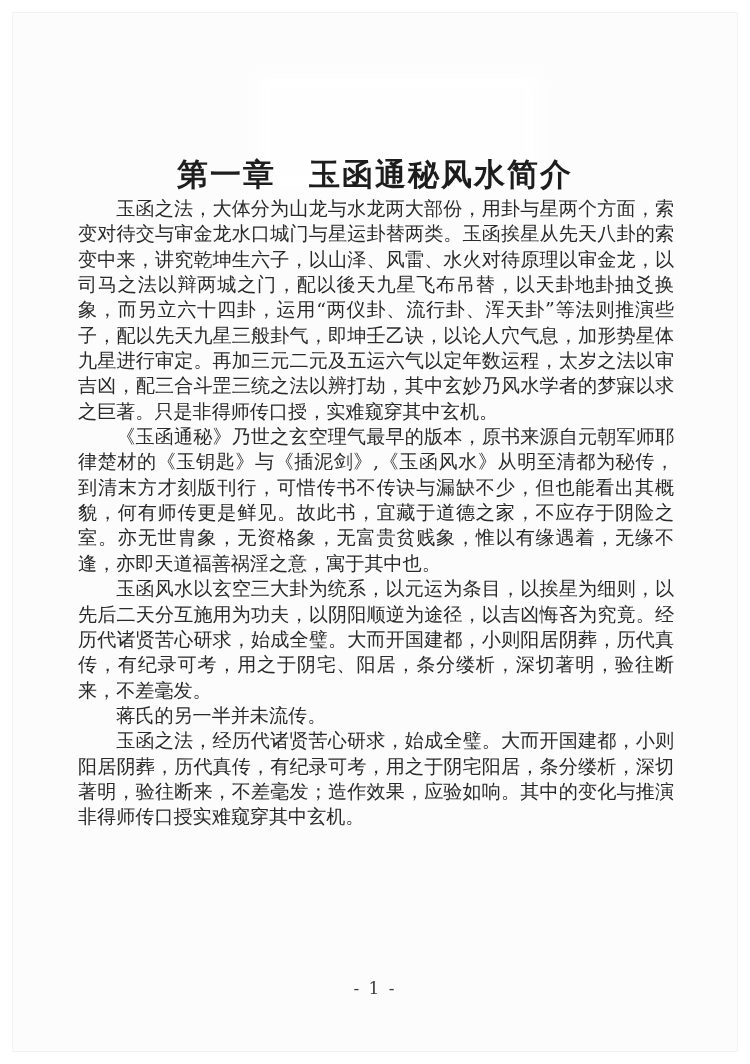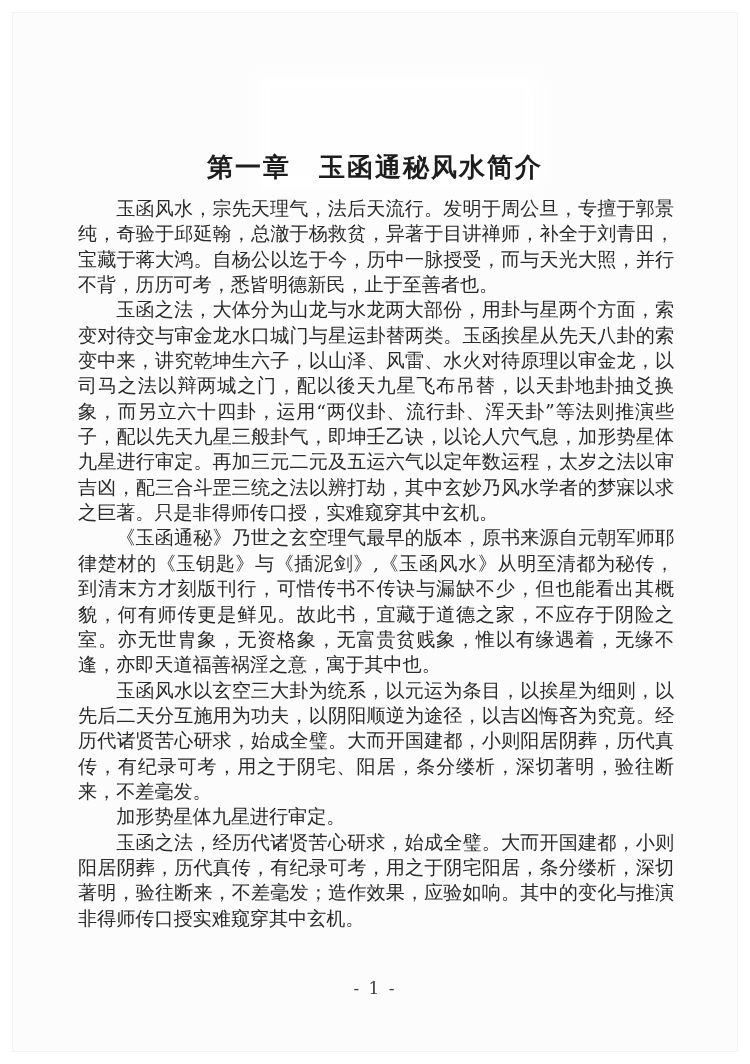--- a/index.html
+++ b/index.html
@@ -39,21 +39,21 @@
 
   
   #chapter-title {
     position: absolute;
     left: 0;
     right: 0;
     top: 133px;
     text-align: center;
     font-family: "DejaVu Serif", "Liberation Serif", serif;
     font-weight: 700;
-    font-size: 26px;
+    font-size: 31px;
     letter-spacing: 2px;
     color: #1d1d1d;
     white-space: pre;
   }
 
   
   #body-text {
     position: absolute;
     left: 78px;
     top: 196px;
@@ -90,21 +90,20 @@
 </head>
 <body>
 
 <div id="page-sheet">
   <div id="scan-artifact"></div>
 </div>
 
 <h1 id="chapter-title">第一章　玉函通秘风水简介</h1>
 
 <div id="body-text">
-  <p class="para">玉函风水，宗先天理气，法后天流行。发明于周公旦，专擅于郭景纯，奇验于邱延翰，总澈于杨救贫，异著于目讲禅师，补全于刘青田，宝藏于蒋大鸿。自杨公以迄于今，历中一脉授受，而与天光大照，并行不背，历历可考，悉皆明德新民，止于至善者也。</p>
   <p class="para">玉函之法，大体分为山龙与水龙两大部份，用卦与星两个方面，索变对待交与审金龙水口城门与星运卦替两类。玉函挨星从先天八卦的索变中来，讲究乾坤生六子，以山泽、风雷、水火对待原理以审金龙，以司马之法以辩两城之门，配以後天九星飞布吊替，以天卦地卦抽爻换象，而另立六十四卦，运用“两仪卦、流行卦、浑天卦”等法则推演些子，配以先天九星三般卦气，即坤壬乙诀，以论人穴气息，加形势星体九星进行审定。再加三元二元及五运六气以定年数运程，太岁之法以审吉凶，配三合斗罡三统之法以辨打劫，其中玄妙乃风水学者的梦寐以求之巨著。只是非得师传口授，实难窥穿其中玄机。</p>
   <p class="para">《玉函通秘》乃世之玄空理气最早的版本，原书来源自元朝军师耶律楚材的《玉钥匙》与《插泥剑》,《玉函风水》从明至清都为秘传，到清末方才刻版刊行，可惜传书不传诀与漏缺不少，但也能看出其概貌，何有师传更是鲜见。故此书，宜藏于道德之家，不应存于阴险之室。亦无世胄象，无资格象，无富贵贫贱象，惟以有缘遇着，无缘不逢，亦即天道福善祸淫之意，寓于其中也。</p>
   <p class="para">玉函风水以玄空三大卦为统系，以元运为条目，以挨星为细则，以先后二天分互施用为功夫，以阴阳顺逆为途径，以吉凶悔吝为究竟。经历代诸贤苦心研求，始成全璧。大而开国建都，小则阳居阴葬，历代真传，有纪录可考，用之于阴宅、阳居，条分缕析，深切著明，验往断来，不差毫发。</p>
-  <p class="para">加形势星体九星进行审定。</p>
+  <p class="para">蒋氏的另一半并未流传。</p>
   <p class="para">玉函之法，经历代诸贤苦心研求，始成全璧。大而开国建都，小则阳居阴葬，历代真传，有纪录可考，用之于阴宅阳居，条分缕析，深切著明，验往断来，不差毫发；造作效果，应验如响。其中的变化与推演非得师传口授实难窥穿其中玄机。</p>
 </div>
 
 <div id="page-footer">- 1 -</div>
 
 </body></html>

